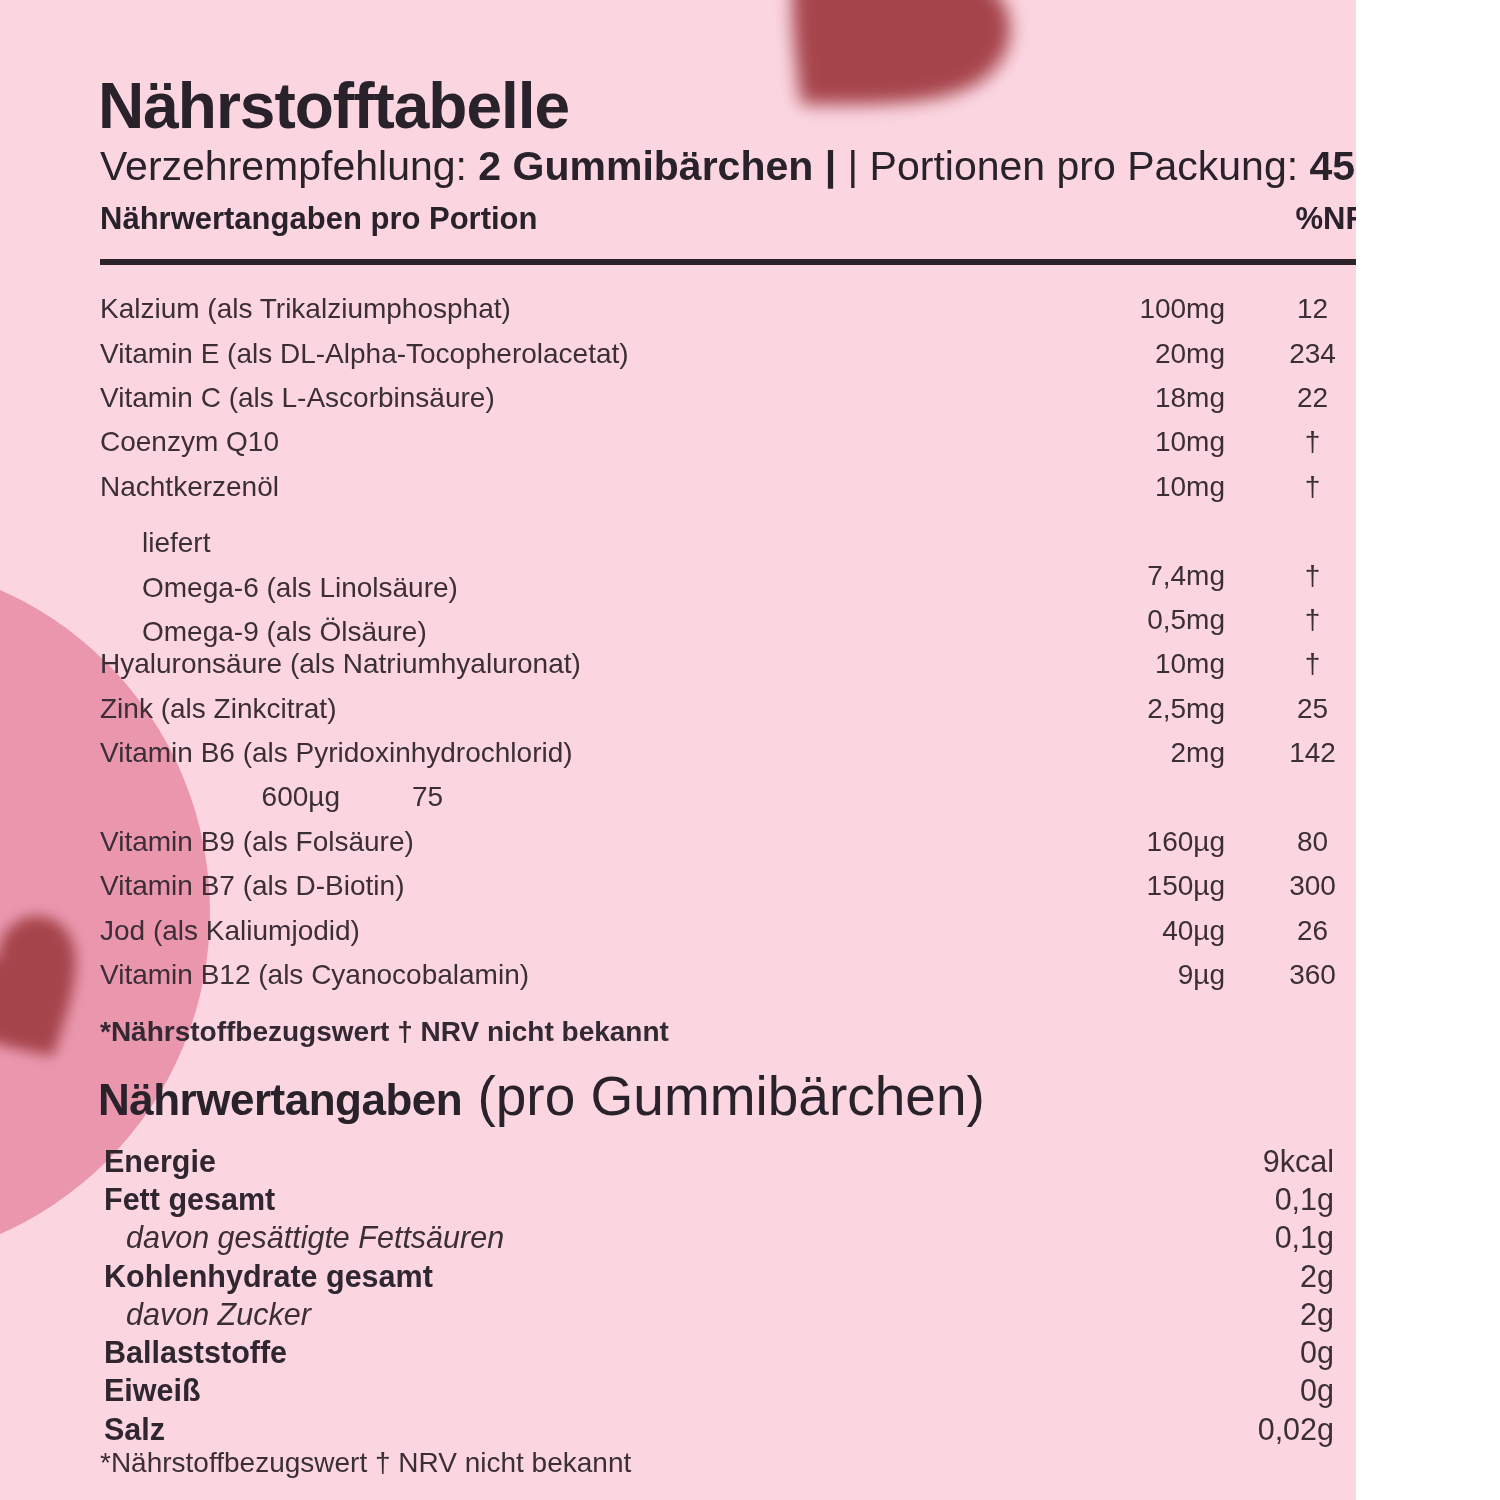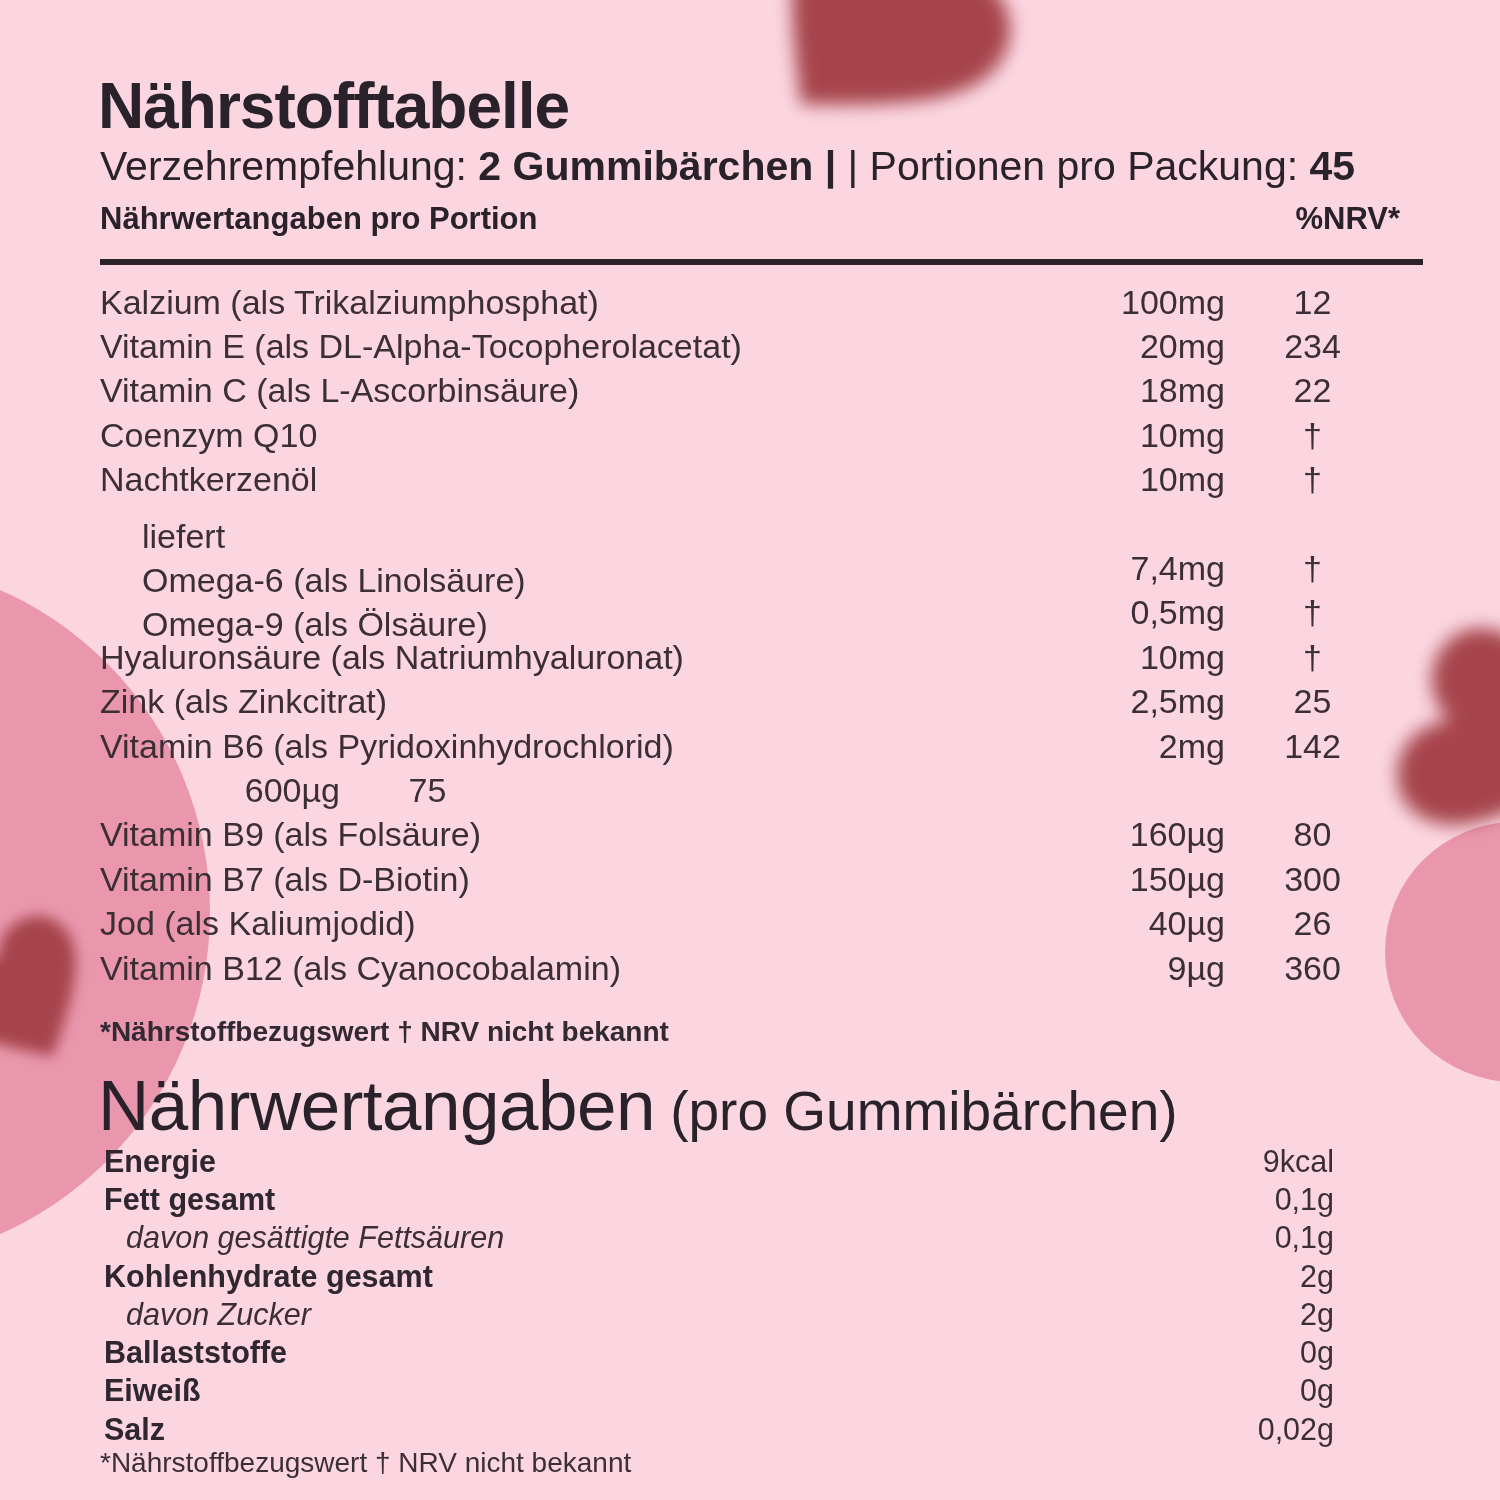--- a/index.html
+++ b/index.html
@@ -1,18 +1,18 @@
 <!DOCTYPE html>
 <html style="--bg: #fbd6e1; --circle: #ea97ae; --heart: #a6444b; --text1: #29222b; --text2: #3c2e37; --rule: #2b222a;"><head>
 <meta charset="utf-8">
 <style>
   html,body{margin:0;padding:0;}
   .canvas{
     position:relative;
-    width:1500px;height:1500px;
+    width:1356px;height:1500px;
     background:var(--bg,#fbd6e1);
     overflow:hidden;
     font-family:"Liberation Sans", sans-serif;
     color:var(--text2,#3c2e37);
   }
   
   .circle{position:absolute;border-radius:50%;background:var(--circle,#ea97ae);z-index:1;}
   .circle-left{left:-494px;top:560px;width:704px;height:704px;}
   .circle-right{left:1385px;top:822px;width:260px;height:260px;}
   .heart{position:absolute;z-index:2;filter:blur(9px);color:var(--heart,#a6444b);}
@@ -22,29 +22,29 @@
   .heart-bottom-left{left:-58px;top:928px;width:155px;height:140px;transform:rotate(-30deg);filter:blur(7px);}
   
   .layer{position:absolute;z-index:3;}
   .title{left:98px;top:70px;font-size:64px;font-weight:700;letter-spacing:-1px;line-height:1.15;color:var(--text1,#29222b);}
   .subtitle{left:100px;top:142px;font-size:41px;font-weight:400;line-height:1.2;color:var(--text1,#29222b);}
   .subtitle b{font-weight:700;}
   .t1-header{left:100px;top:200px;width:1300px;display:flex;font-size:31px;font-weight:700;line-height:1.2;color:var(--text1,#29222b);}
   .t1-header .hl{flex:1;}
   .t1-header .hr{width:175px;text-align:right;}
   .rule{left:100px;top:259px;width:1323px;height:6px;background:var(--rule,#2b222a);}
-  .t1-rows{left:100px;top:280px;width:1300px;font-size:34px;}
+  .t1-rows{left:100px;top:287px;width:1300px;font-size:28px;}
   .t1-row{display:flex;align-items:center;height:44.4px;}
   .t1-row .label{flex:1;}
   .t1-row.indent .label{padding-left:42px;margin-top:24px;}
   .t1-row .amount{width:240px;text-align:right;}
   .t1-row .nrv{width:175px;text-align:center;}
   .footnote1{left:100px;top:1016px;font-size:28px;font-weight:600;color:#332933;}
   .heading2{left:98px;top:1063px;line-height:1.2;color:var(--text1,#29222b);}
-  .heading2 .h2-bold{font-size:71px;font-weight:400;letter-spacing:-0.5px;}
+  .heading2 .h2-bold{font-size:44px;font-weight:700;letter-spacing:-0.5px;}
   .heading2 .h2-light{font-size:55px;font-weight:400;}
   .t2-rows{left:104px;top:1142px;width:1230px;font-size:30.5px;}
   .t2-row{display:flex;align-items:center;height:38.3px;}
   .t2-row .label{flex:1;font-weight:700;color:#2f2630;}
   .t2-row.italic .label{font-weight:400;font-style:italic;padding-left:22px;color:var(--text2,#3c2e37);}
   .t2-row .value{width:240px;text-align:right;font-weight:400;color:var(--text2,#3c2e37);}
   .footnote2{left:100px;top:1447px;font-size:28px;font-weight:400;}
 </style>
 </head>
 <body>

